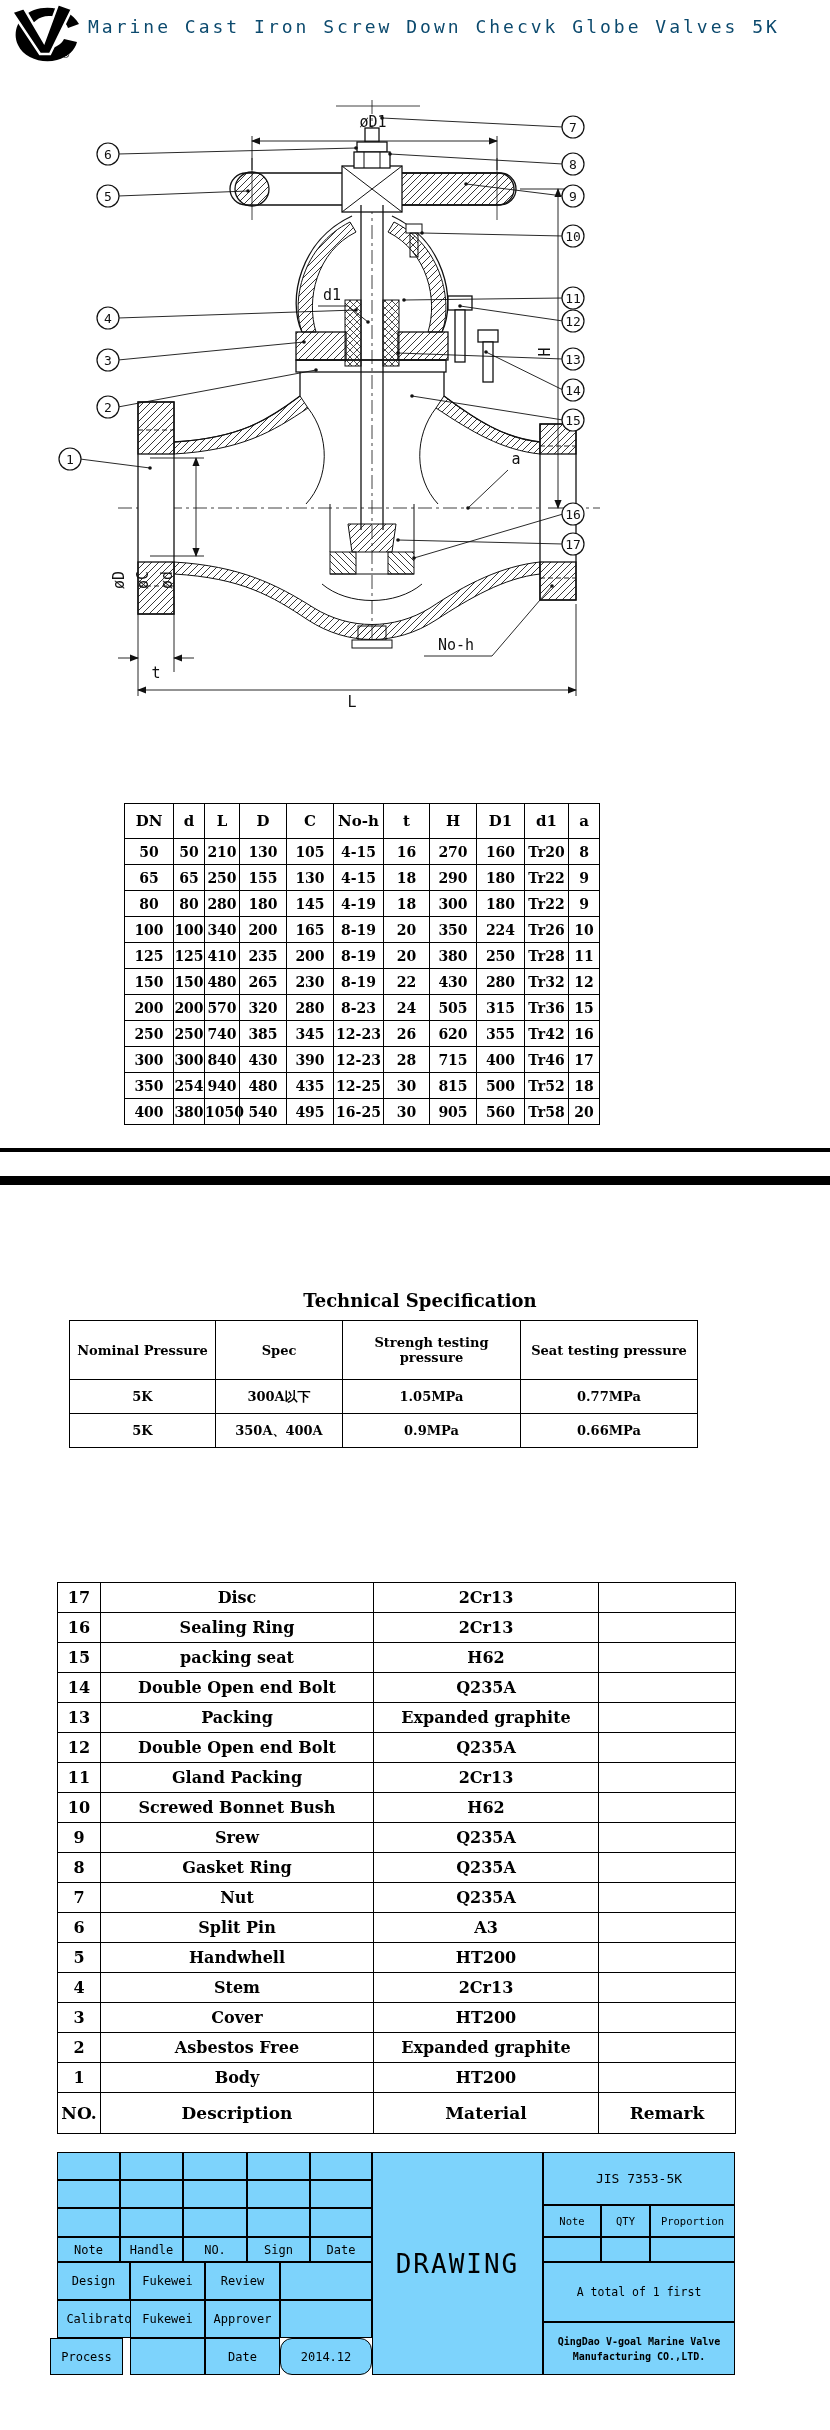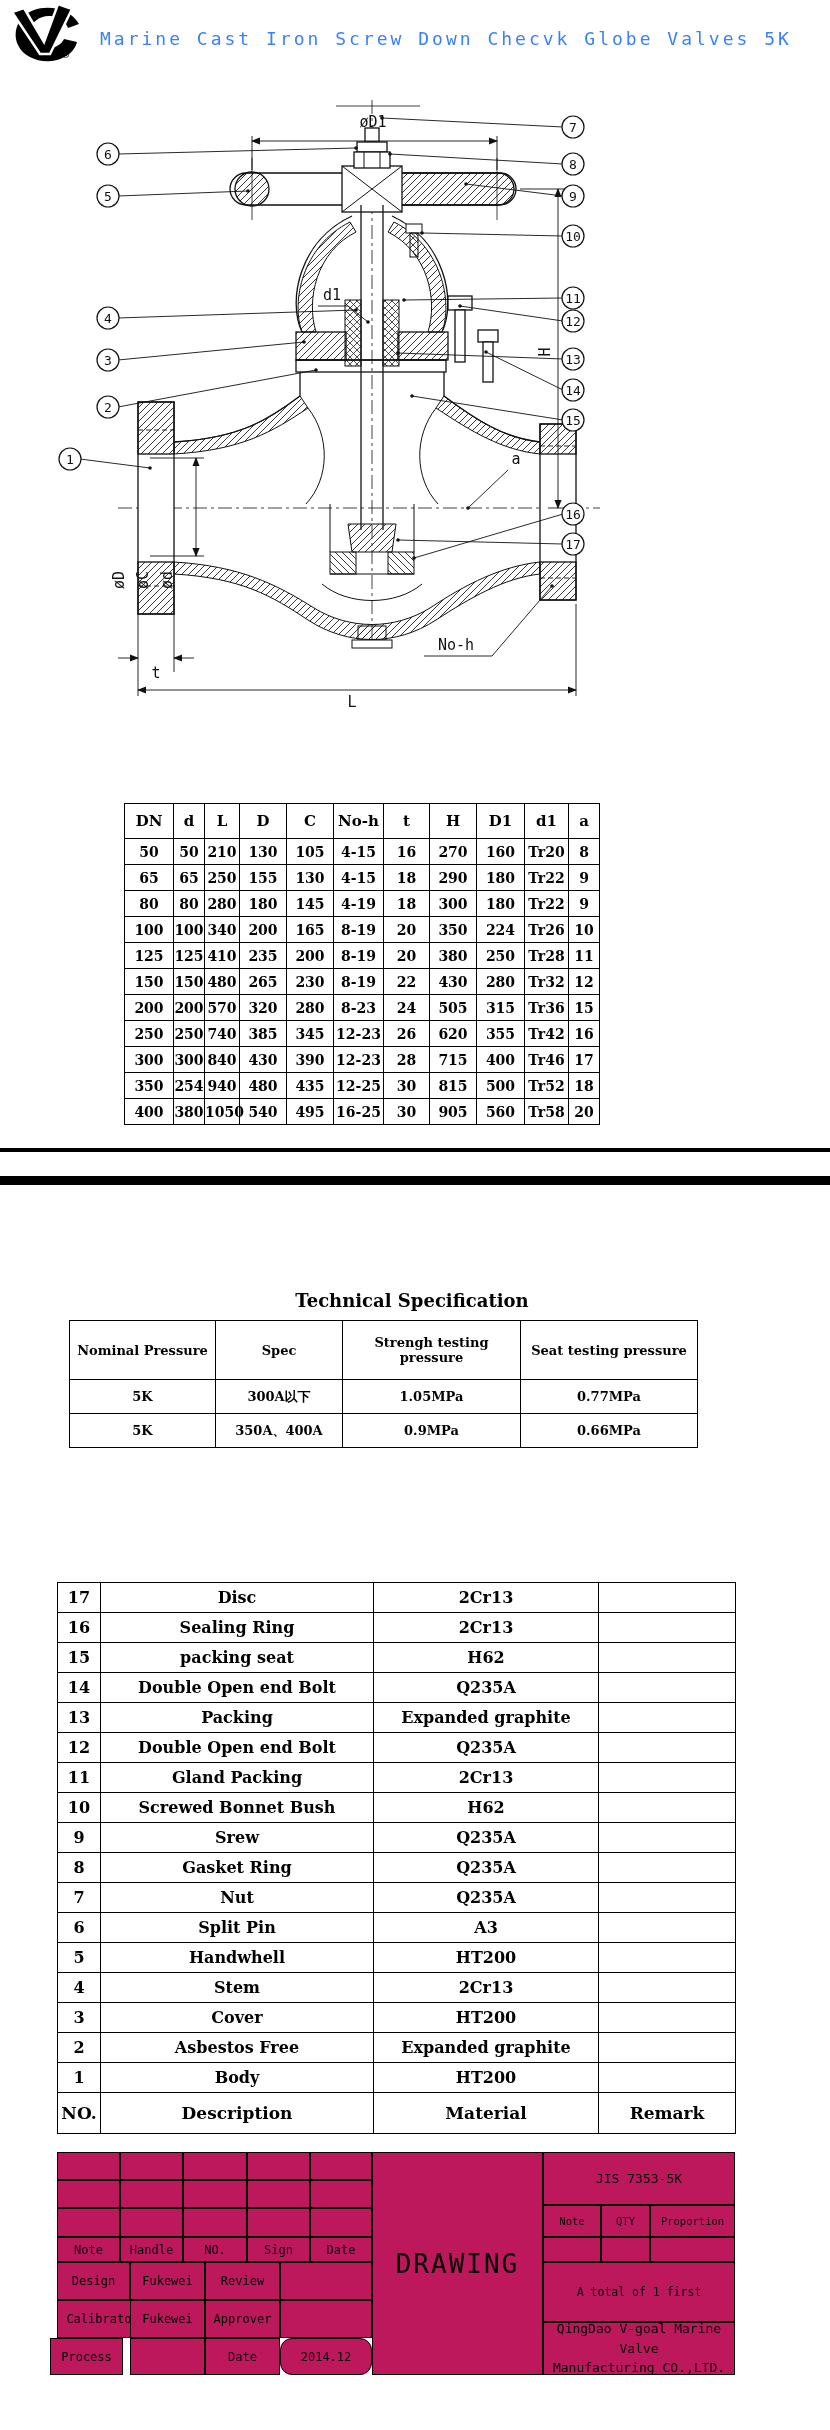--- a/index.html
+++ b/index.html
@@ -1,22 +1,22 @@
 <!DOCTYPE html>
 <html><head>
 <meta charset="utf-8">
 <style>
   html,body{margin:0;padding:0;background:#fff;}
   .page{position:relative;width:830px;height:2430px;background:#fff;overflow:hidden;
         font-family:"DejaVu Sans Mono","Liberation Mono",monospace;color:#000;}
   
   .logo{position:absolute;left:10px;top:2px;width:78px;height:64px;}
   .reg{position:absolute;left:62px;top:48px;font-size:12px;color:#000;}
-  .doc-title{position:absolute;left:88px;top:16px;margin:12px;font-weight:normal;
-             font-size:18px;letter-spacing:3px;color:#3b82f6;white-space:nowrap;
+  .doc-title{position:absolute;left:88px;top:16px;margin:0;font-weight:normal;
+             font-size:18px;letter-spacing:3px;color:#0c4a6e;white-space:nowrap;
              font-family:"DejaVu Sans Mono","Liberation Mono",monospace;}
   
   .drawing{position:absolute;left:0;top:0;}
   .drawing text{font-family:"DejaVu Sans Mono","Liberation Mono",monospace;fill:#111;}
   .dim{font-size:15px;}
   .co{font-size:13px;}
   .cl{stroke:#111;stroke-width:0.8;stroke-dasharray:14 4 3 4;}
   
   table{border-collapse:collapse;position:absolute;table-layout:fixed;background:#fff;}
   td,th{border:1.6px solid #000;text-align:center;vertical-align:middle;padding:0;
@@ -26,32 +26,32 @@
   #dim-table td{height:25px;}
   #spec-table{left:69px;top:1320px;width:628px;font-size:13px;}
   #spec-table tr:first-child td{height:58px;}
   #spec-table td{height:33px;}
   #parts-table{left:57px;top:1582px;width:678px;font-size:16px;}
   #parts-table td{height:29px;}
   #parts-table tr:last-child td{height:40px;font-size:17px;}
   .bar{position:absolute;left:0;width:830px;background:#000;}
   #bar1{top:1148px;height:4px;}
   #bar2{top:1176px;height:9px;}
-  .spec-title{position:absolute;left:192px;top:1290px;width:440px;text-align:center;
+  .spec-title{position:absolute;left:200px;top:1290px;width:440px;text-align:center;
               font-family:"DejaVu Serif","Liberation Serif",serif;font-weight:bold;font-size:18px;}
   
-  .tb-cell{position:absolute;border:1.5px solid #000;box-sizing:border-box;background:#be185d;
+  .tb-cell{position:absolute;border:1.5px solid #000;box-sizing:border-box;background:#7dd3fc;
            display:flex;align-items:center;justify-content:center;text-align:center;
            font-family:"DejaVu Sans Mono","Liberation Mono",monospace;font-size:12px;color:#000;}
   #drawing-cell{left:372px;top:2152px;width:171px;height:223px;font-size:26px;letter-spacing:2px;}
   #jis-cell{left:543px;top:2152px;width:192px;height:53px;font-size:13px;}
   .qty-h{top:2205px;height:32px;font-size:10.5px;}
   .qty-e{top:2237px;height:25px;}
   #total-cell{left:543px;top:2262px;width:192px;height:60px;font-size:11.5px;}
-  #company-cell{left:543px;top:2322px;width:192px;height:53px;font-size:13px;line-height:1.5;flex-direction:column;}
+  #company-cell{left:543px;top:2322px;width:192px;height:53px;font-size:10px;line-height:1.5;flex-direction:column;font-weight:bold;}
 </style>
 </head>
 <body>
 
 <div class="page">
 
   <svg class="logo" viewBox="0 0 78 64">
     <path d="M69,22 C62,8 40,2 24,8 C8,14 2,30 8,43 C14,56 32,62 47,58 C58,55 65,48 67,40 L54,37 C51,43 44,47 36,46 C26,45 19,38 20,29 C21,20 30,13 41,14 C50,15 56,20 58,26 Z" fill="#000"></path>
     <path d="M14,6 L34,40 L48,2 L62,7 L40,52 L30,52 L2,10 Z" fill="#000" stroke="#fff" stroke-width="2.5"></path>
   </svg>

